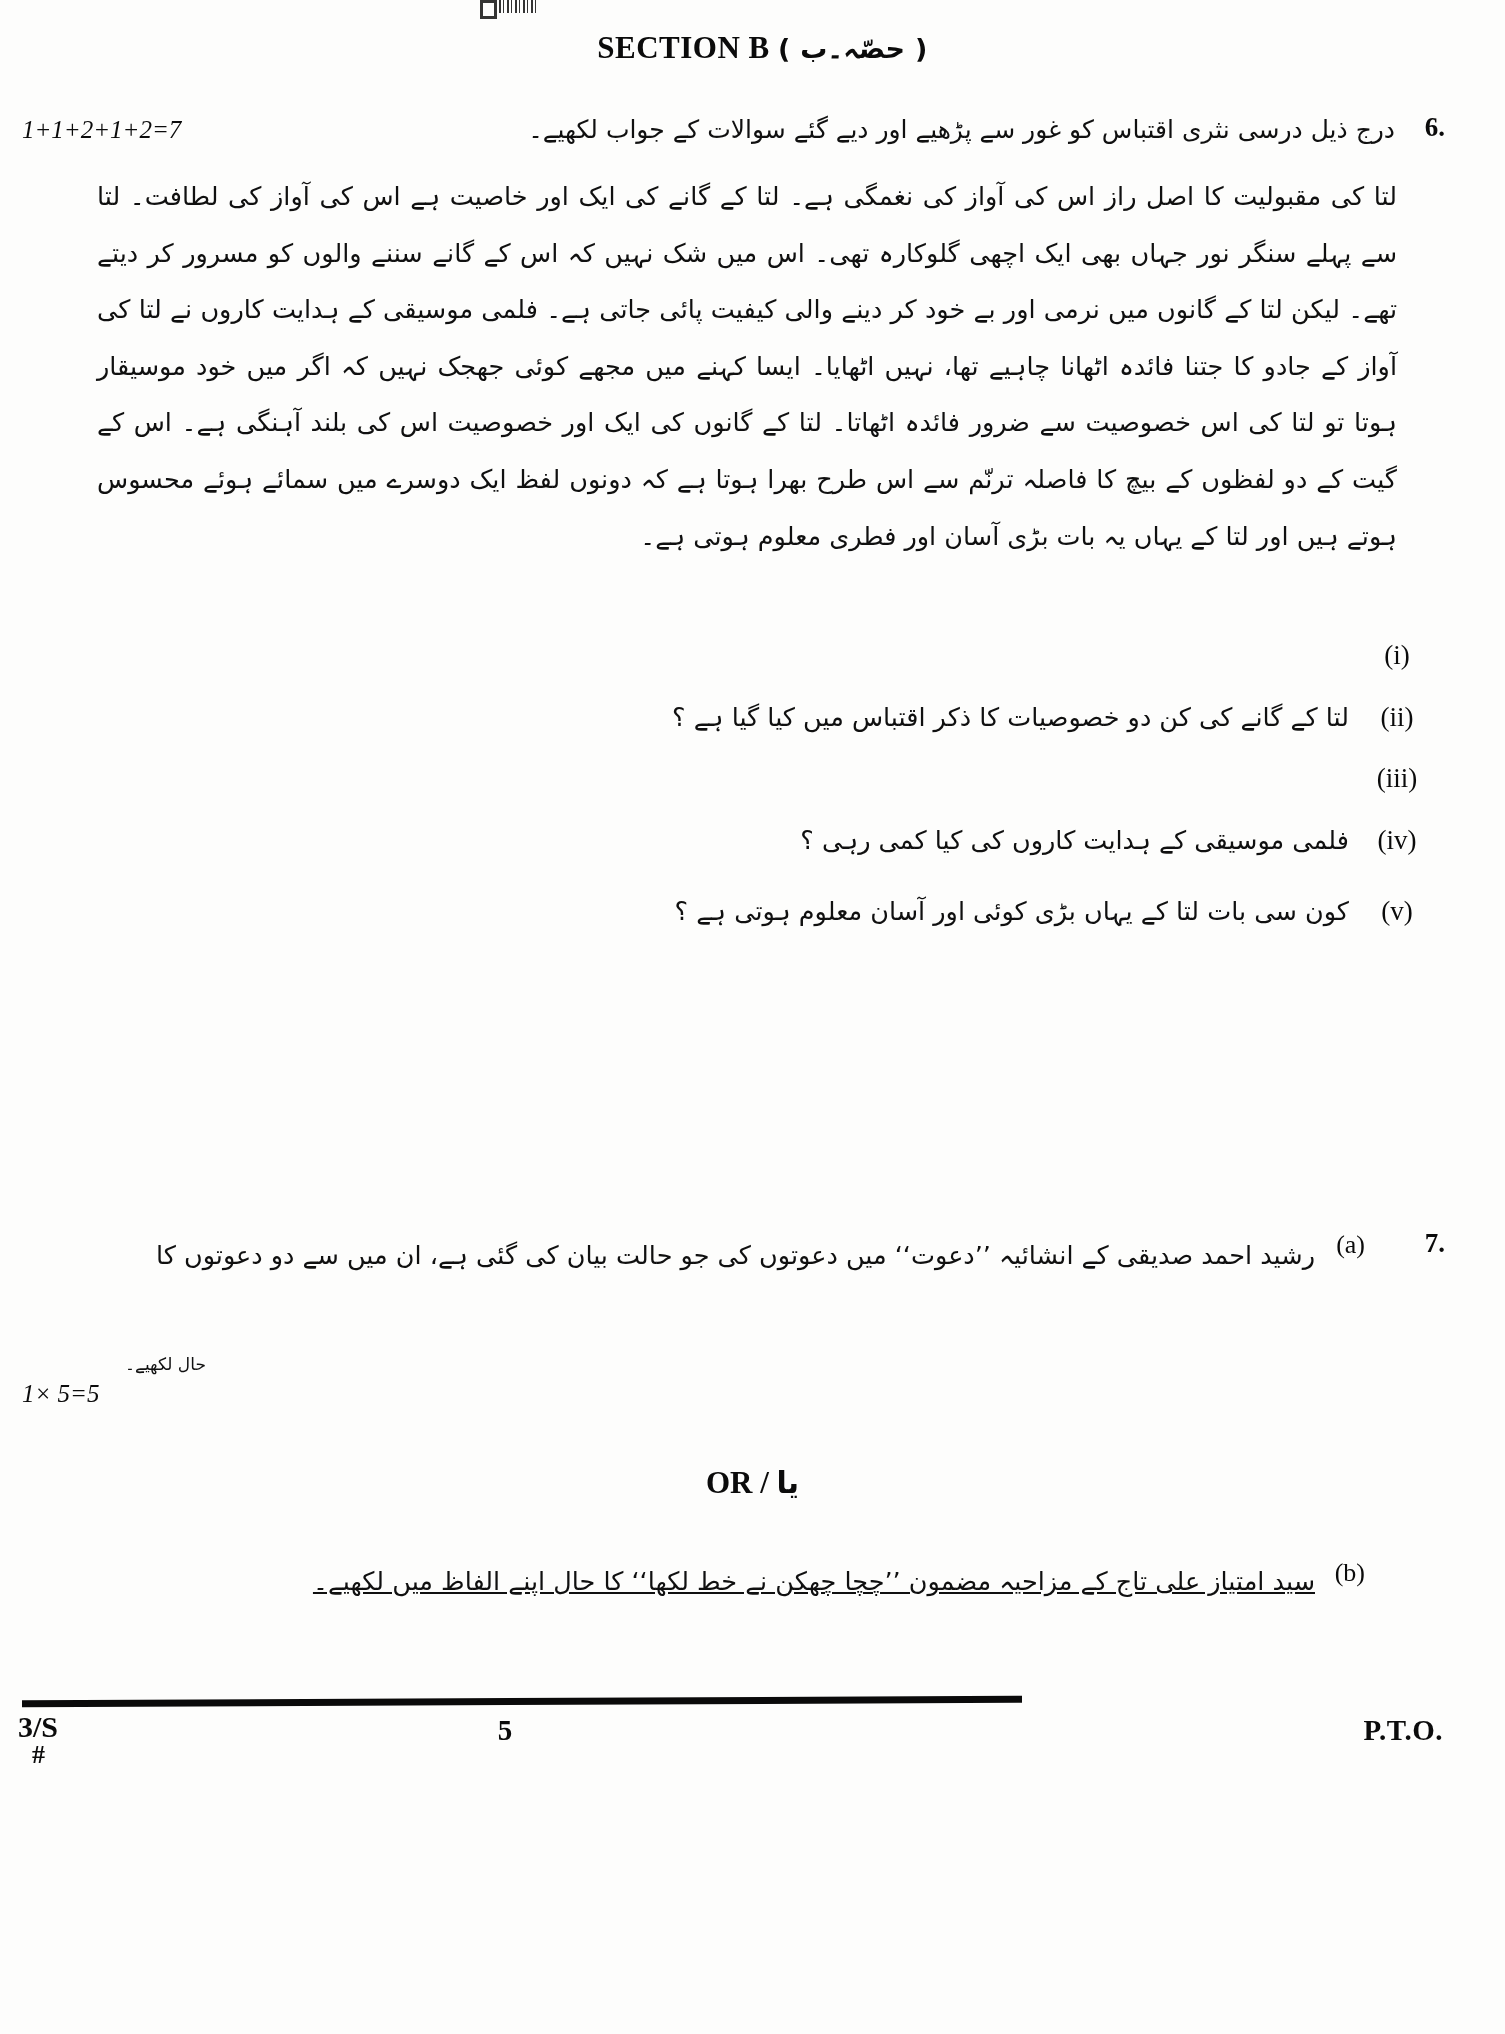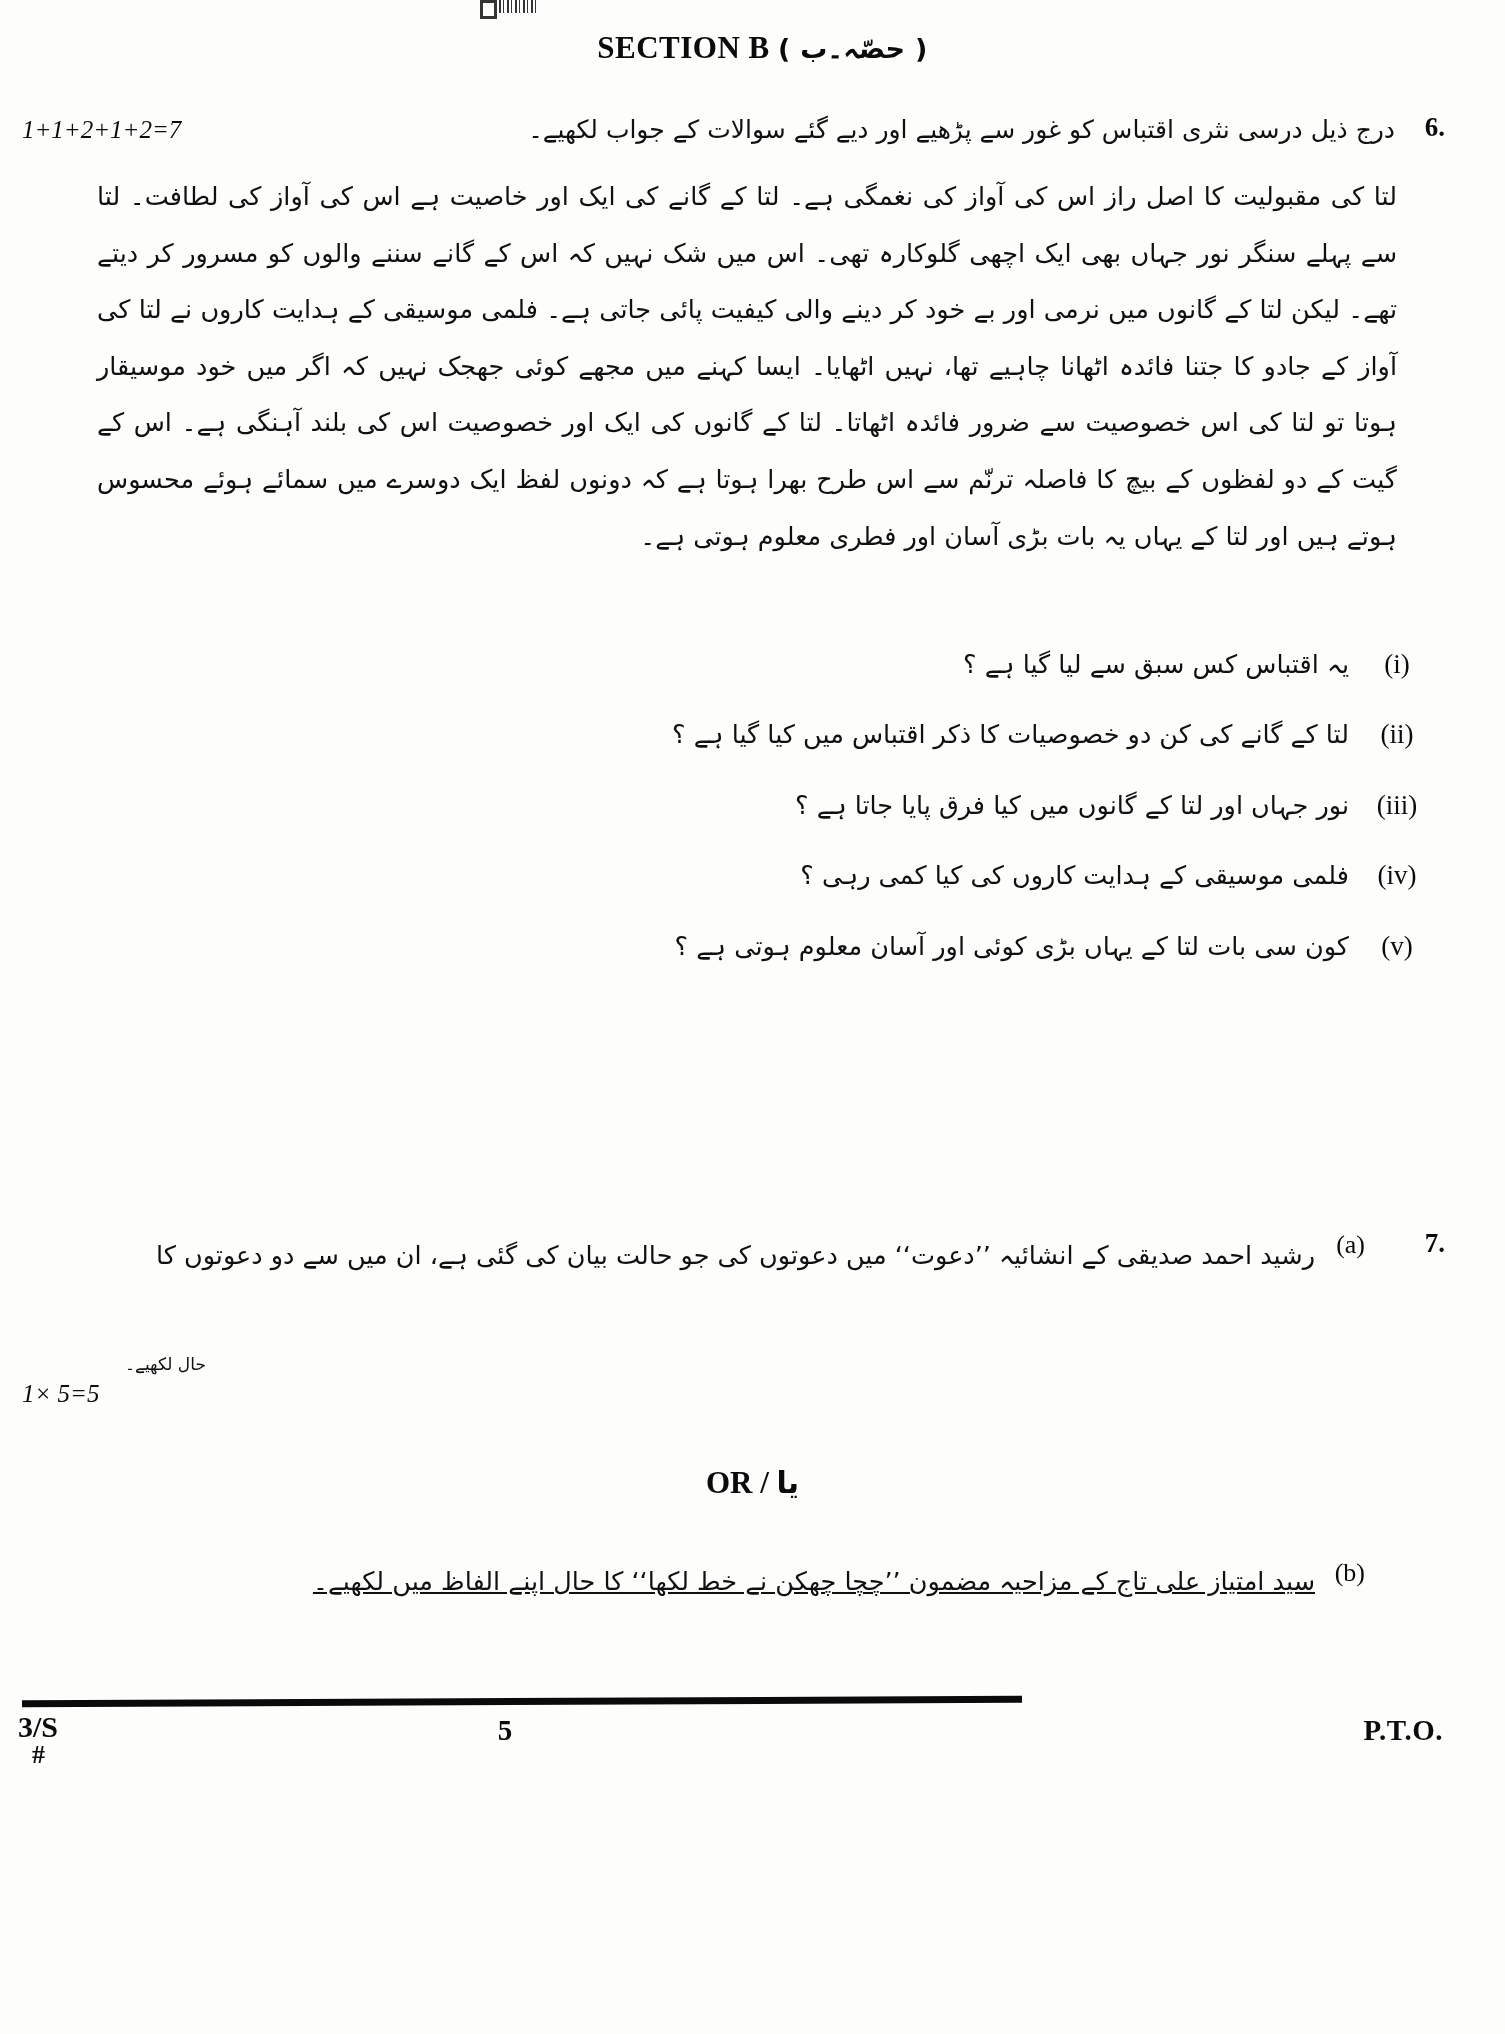--- a/index.html
+++ b/index.html
@@ -270,29 +270,27 @@
   <div class="qnum" id="qnum-6">6.</div>
 
   <div class="urdu-text" id="q6-stem">درج ذیل درسی نثری اقتباس کو غور سے پڑھیے اور دیے گئے سوالات کے جواب لکھیے۔</div>
 
   <div class="urdu-text" id="q6-passage">
     <p>لتا کی مقبولیت کا اصل راز اس کی آواز کی نغمگی ہے۔ لتا کے گانے کی ایک اور خاصیت ہے اس کی آواز کی لطافت۔ لتا سے پہلے سنگر نور جہاں بھی ایک اچھی گلوکارہ تھی۔ اس میں شک نہیں کہ اس کے گانے سننے والوں کو مسرور کر دیتے تھے۔ لیکن لتا کے گانوں میں نرمی اور بے خود کر دینے والی کیفیت پائی جاتی ہے۔ فلمی موسیقی کے ہدایت کاروں نے لتا کی آواز کے جادو کا جتنا فائدہ اٹھانا چاہیے تھا، نہیں اٹھایا۔ ایسا کہنے میں مجھے کوئی جھجک نہیں کہ اگر میں خود موسیقار ہوتا تو لتا کی اس خصوصیت سے ضرور فائدہ اٹھاتا۔ لتا کے گانوں کی ایک اور خصوصیت اس کی بلند آہنگی ہے۔ اس کے گیت کے دو لفظوں کے بیچ کا فاصلہ ترنّم سے اس طرح بھرا ہوتا ہے کہ دونوں لفظ ایک دوسرے میں سمائے ہوئے محسوس ہوتے ہیں اور لتا کے یہاں یہ بات بڑی آسان اور فطری معلوم ہوتی ہے۔</p>
   </div>
 
   <div id="q6-subs">
     <div class="sub-row">
-      <div class="sub-body urdu-text">یہ اقتباس کس سبق سے لیا گیا ہے ؟</div>
       <div class="sub-roman">(i)</div>
     </div>
     <div class="sub-row">
       <div class="sub-body urdu-text">لتا کے گانے کی کن دو خصوصیات کا ذکر اقتباس میں کیا گیا ہے ؟</div>
       <div class="sub-roman">(ii)</div>
     </div>
     <div class="sub-row">
-      <div class="sub-body urdu-text">نور جہاں اور لتا کے گانوں میں کیا فرق پایا جاتا ہے ؟</div>
       <div class="sub-roman">(iii)</div>
     </div>
     <div class="sub-row">
       <div class="sub-body urdu-text">فلمی موسیقی کے ہدایت کاروں کی کیا کمی رہی ؟</div>
       <div class="sub-roman">(iv)</div>
     </div>
     <div class="sub-row">
       <div class="sub-body urdu-text">کون سی بات لتا کے یہاں بڑی کوئی اور آسان معلوم ہوتی ہے ؟</div>
       <div class="sub-roman">(v)</div>
     </div>

